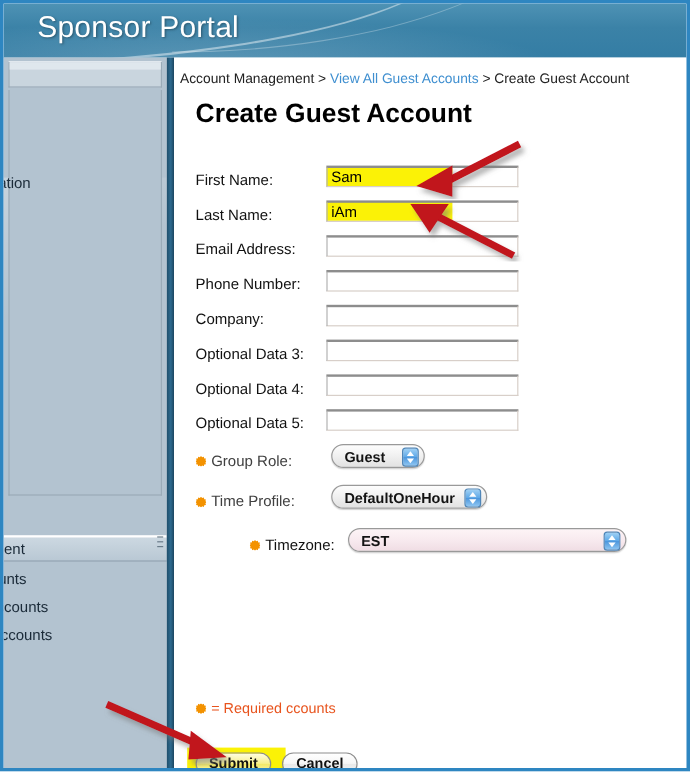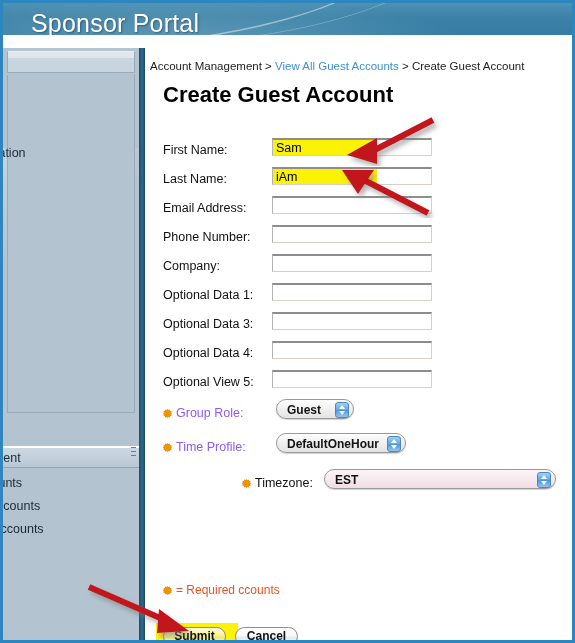--- a/index.html
+++ b/index.html
@@ -19,21 +19,21 @@
     background: #ffffff;
     box-sizing: border-box;
     border: 3px solid #2e86c1;
   }
 
   
   .banner {
     position: absolute;
     left: 0; top: 0;
     width: 569px;
-    height: 32px;
+    height: 45px;
     background:
       radial-gradient(ellipse 420px 60px at 30% 120%, rgba(255,255,255,0.22), rgba(255,255,255,0) 70%),
       linear-gradient(to bottom, #4e92b4 0%, #3b82a7 45%, #347da4 100%);
     overflow: hidden;
   }
   .banner-swoosh {
     position: absolute;
     left: -40px; top: -70px;
     width: 420px; height: 120px;
     border-bottom-right-radius: 100% 80%;
@@ -222,21 +222,21 @@
     width: 105px; height: 16px;
     background: #fbf206;
   }
 
   
   .sel-row { position: relative; height: 34px; }
   .sel-label {
     position: absolute;
     left: 18px; top: 9px;
     font-size: 12.5px;
-    color: #8b5cf6;
+    color: #404040;
     white-space: nowrap;
   }
   .gear {
     display: inline-block;
     width: 9px; height: 9px;
     margin-right: 4px;
     position: relative;
     top: 1px;
     background: #f39200;
     clip-path: polygon(50% 0%,61% 12%,76% 6%,80% 22%,96% 24%,91% 40%,100% 50%,91% 60%,96% 76%,80% 78%,76% 94%,61% 88%,50% 100%,39% 88%,24% 94%,20% 78%,4% 76%,9% 60%,0% 50%,9% 40%,4% 24%,20% 22%,24% 6%,39% 12%);
@@ -280,21 +280,21 @@
 
   #sel-group-role { left: 131px; width: 78px; }
   #sel-time-profile { left: 131px; width: 130px; }
   #sel-timezone {
     left: 145px; width: 232px;
     background: linear-gradient(to bottom, #fdf4f6 0%, #f7e9ee 55%, #f0dde4 100%);
     border-radius: 10px;
   }
   #sel-timezone .sel-text { font-weight: bold; }
 
-  .tz-row { position: relative; height: 38px; margin-left: 34px; }
+  .tz-row { position: relative; height: 38px; }
   .tz-label {
     position: absolute;
     left: 63px; top: 11px;
     font-size: 12.5px;
     color: #111111;
     white-space: nowrap;
   }
   #sel-timezone { top: 4px; }
 
   .required-note {
@@ -419,38 +419,34 @@
       <div class="form-row">
         <div class="form-label">Phone Number:</div>
         <input class="form-input" type="text" value="" style="">
       </div>
 
       <div class="form-row">
         <div class="form-label">Company:</div>
         <input class="form-input" type="text" value="" style="">
       </div>
 
-      <div class="form-row">
-        <div class="form-label">Optional Data 1:</div>
-        <input class="form-input" type="text" value="" style="">
-      </div>
 
 
       <div class="form-row">
         <div class="form-label">Optional Data 3:</div>
         <input class="form-input" type="text" value="" style="">
       </div>
 
       <div class="form-row">
         <div class="form-label">Optional Data 4:</div>
         <input class="form-input" type="text" value="" style="">
       </div>
 
       <div class="form-row">
-        <div class="form-label">Optional View 5:</div>
+        <div class="form-label">Optional Data 5:</div>
         <input class="form-input" type="text" value="" style="">
       </div>
 
       <div class="sel-row">
         <div class="sel-label">
           <span class="gear"></span><span>Group Role:</span>
         </div>
         <div class="aqua-select" id="sel-group-role">
           <div class="sel-text">Guest</div>
           <div class="aqua-arrows">

